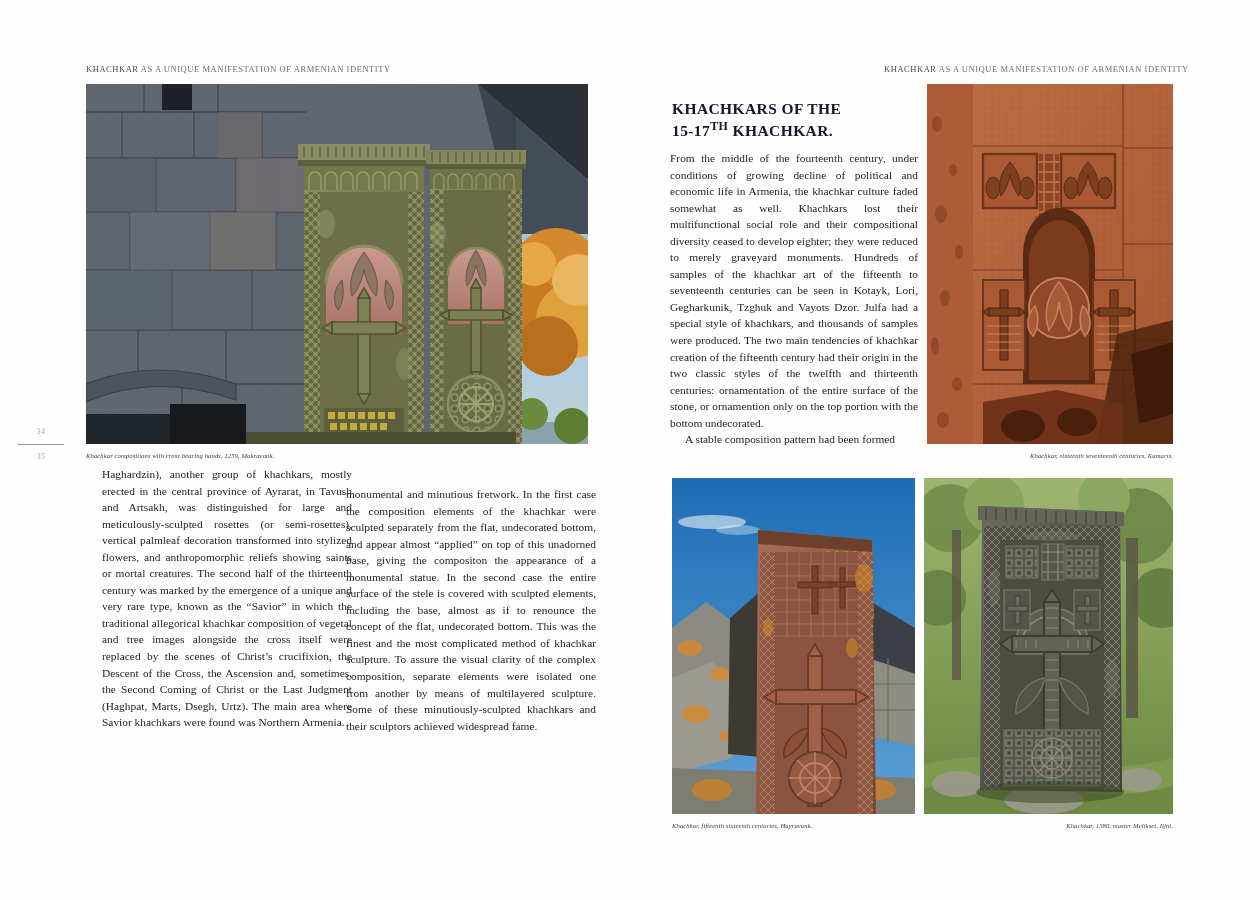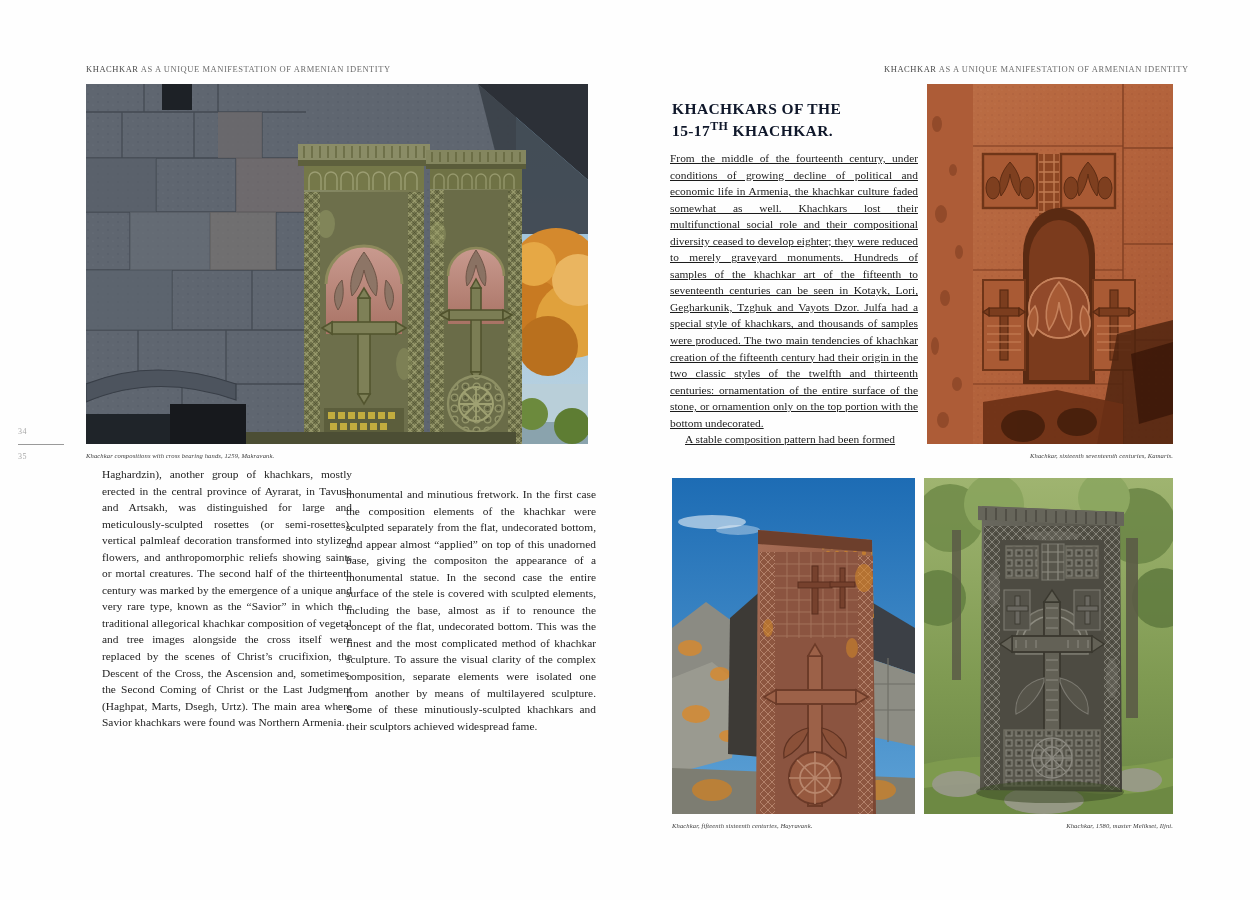--- a/index.html
+++ b/index.html
@@ -37,21 +37,21 @@
   }
   #header-left  { left: 86px;  top: 64px; }
   #header-right { left: 884px; top: 64px; }
 
   
   .folio-block {
     position: absolute;
     left: 18px;
     top: 428px;
     width: 46px;
-    text-align: left;
+    text-align: center;
   }
   .folio {
     font-family: "Liberation Serif", serif;
     font-size: 8px;
     color: #a8a8a8;
     letter-spacing: 0.4px;
     line-height: 1;
   }
   .folio-rule {
     height: 1px;
@@ -88,21 +88,21 @@
     color: #1c1c1c;
     text-align: justify;
     text-justify: inter-word;
     hyphens: none;
   }
   .col p { margin: 0; }
   .col p + p { text-indent: 15px; }
 
   #col-left    { left: 86px;  top: 466px; width: 250px; margin-left: 16px; }
   #col-middle  { left: 346px; top: 486px; width: 250px; }
-  #col-right   { left: 670px; top: 150px; width: 248px; text-decoration: underline; }
+  #col-right   { left: 670px; top: 150px; width: 248px; }
 
   
   .caption {
     position: absolute;
     font-family: "Liberation Serif", serif;
     font-style: italic;
     font-size: 6.6px;
     letter-spacing: 0.1px;
     color: #3a3a3a;
     white-space: nowrap;

